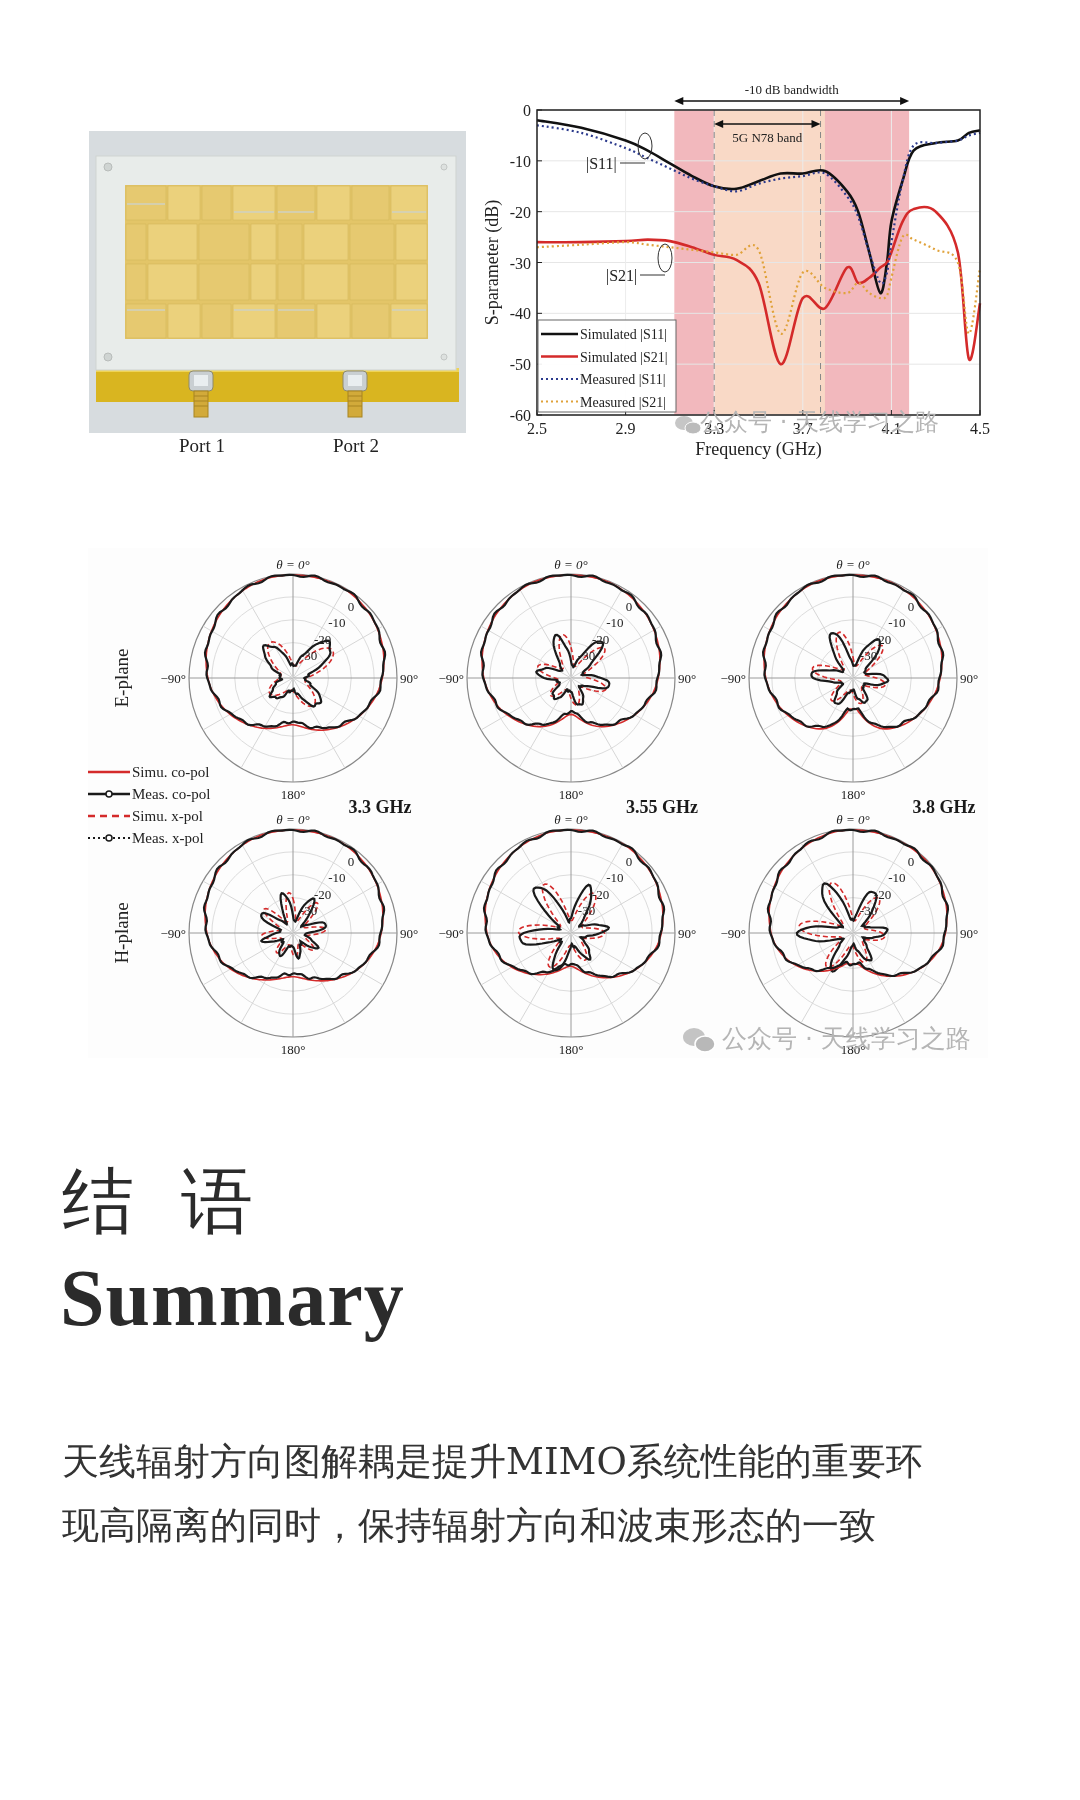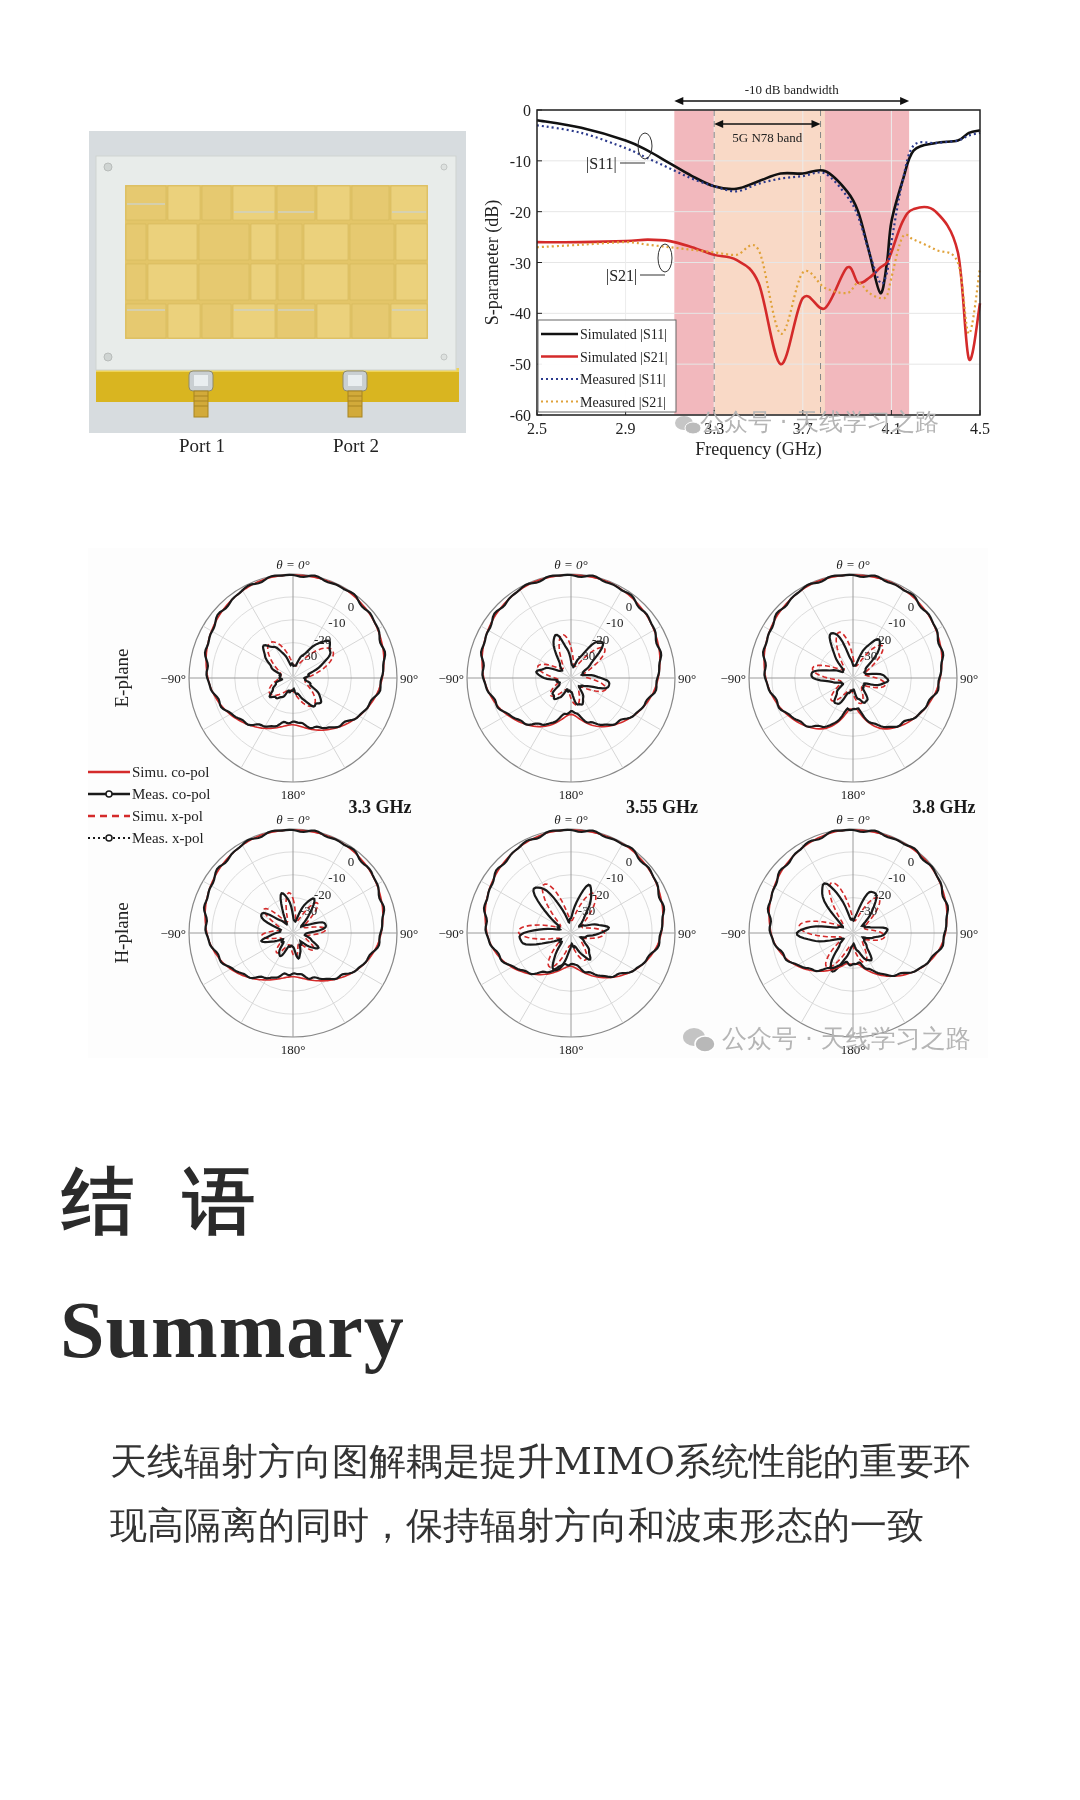--- a/index.html
+++ b/index.html
@@ -3,24 +3,24 @@
 <meta charset="utf-8">
 <style>
   * { margin: 0; padding: 0; box-sizing: border-box; }
   html, body { width: 1080px; height: 1800px; background: #ffffff; overflow: hidden; }
   body { position: relative; font-family: "DejaVu Serif", "Liberation Serif", serif; color: #2b2b2b; }
   .abs { position: absolute; }
   #fig1 { left: 0; top: 0; width: 1080px; height: 470px; }
   #fig2 { left: 0; top: 540px; width: 1068px; height: 540px; }
   svg text { font-family: "Liberation Serif", "DejaVu Serif", serif; }
   .wm { font-family: "DejaVu Sans", sans-serif; fill: #b5b5b5; }
-  #summary-cn { left: 62px; top: 1158px; font-size: 72px; letter-spacing: 12px; color: #2b2b2b; font-family: "DejaVu Serif", serif; font-weight: bold; line-height: 86px; }
-  #summary-en { left: 60px; top: 1250px; font-size: 80px; color: #2b2b2b; font-family: "Liberation Serif", "DejaVu Serif", serif; line-height: 96px; letter-spacing: 1px; margin-top: 32px; }
+  #summary-cn { left: 62px; top: 1158px; font-size: 72px; letter-spacing: 12px; color: #2b2b2b; font-family: "DejaVu Serif", serif; font-weight: normal; line-height: 86px; }
+  #summary-en { left: 60px; top: 1250px; font-size: 80px; color: #2b2b2b; font-family: "Liberation Serif", "DejaVu Serif", serif; line-height: 96px; letter-spacing: 1px; }
   #body-text { left: 62px; top: 1430px; width: 960px; font-size: 37px; line-height: 64px; color: #333333; font-family: "DejaVu Serif", "Liberation Serif", serif; }
-  #body-text .line { display: block; white-space: nowrap; margin-left: 48px; }
+  #body-text .line { display: block; white-space: nowrap; }
 </style>
 </head>
 <body>
 
 <div id="fig1" class="abs">
   <svg width="1080" height="470" viewBox="0 0 1080 470">
 
     <g>
       <rect x="89" y="131" width="377" height="302" fill="#d7dcdf"></rect>
 

